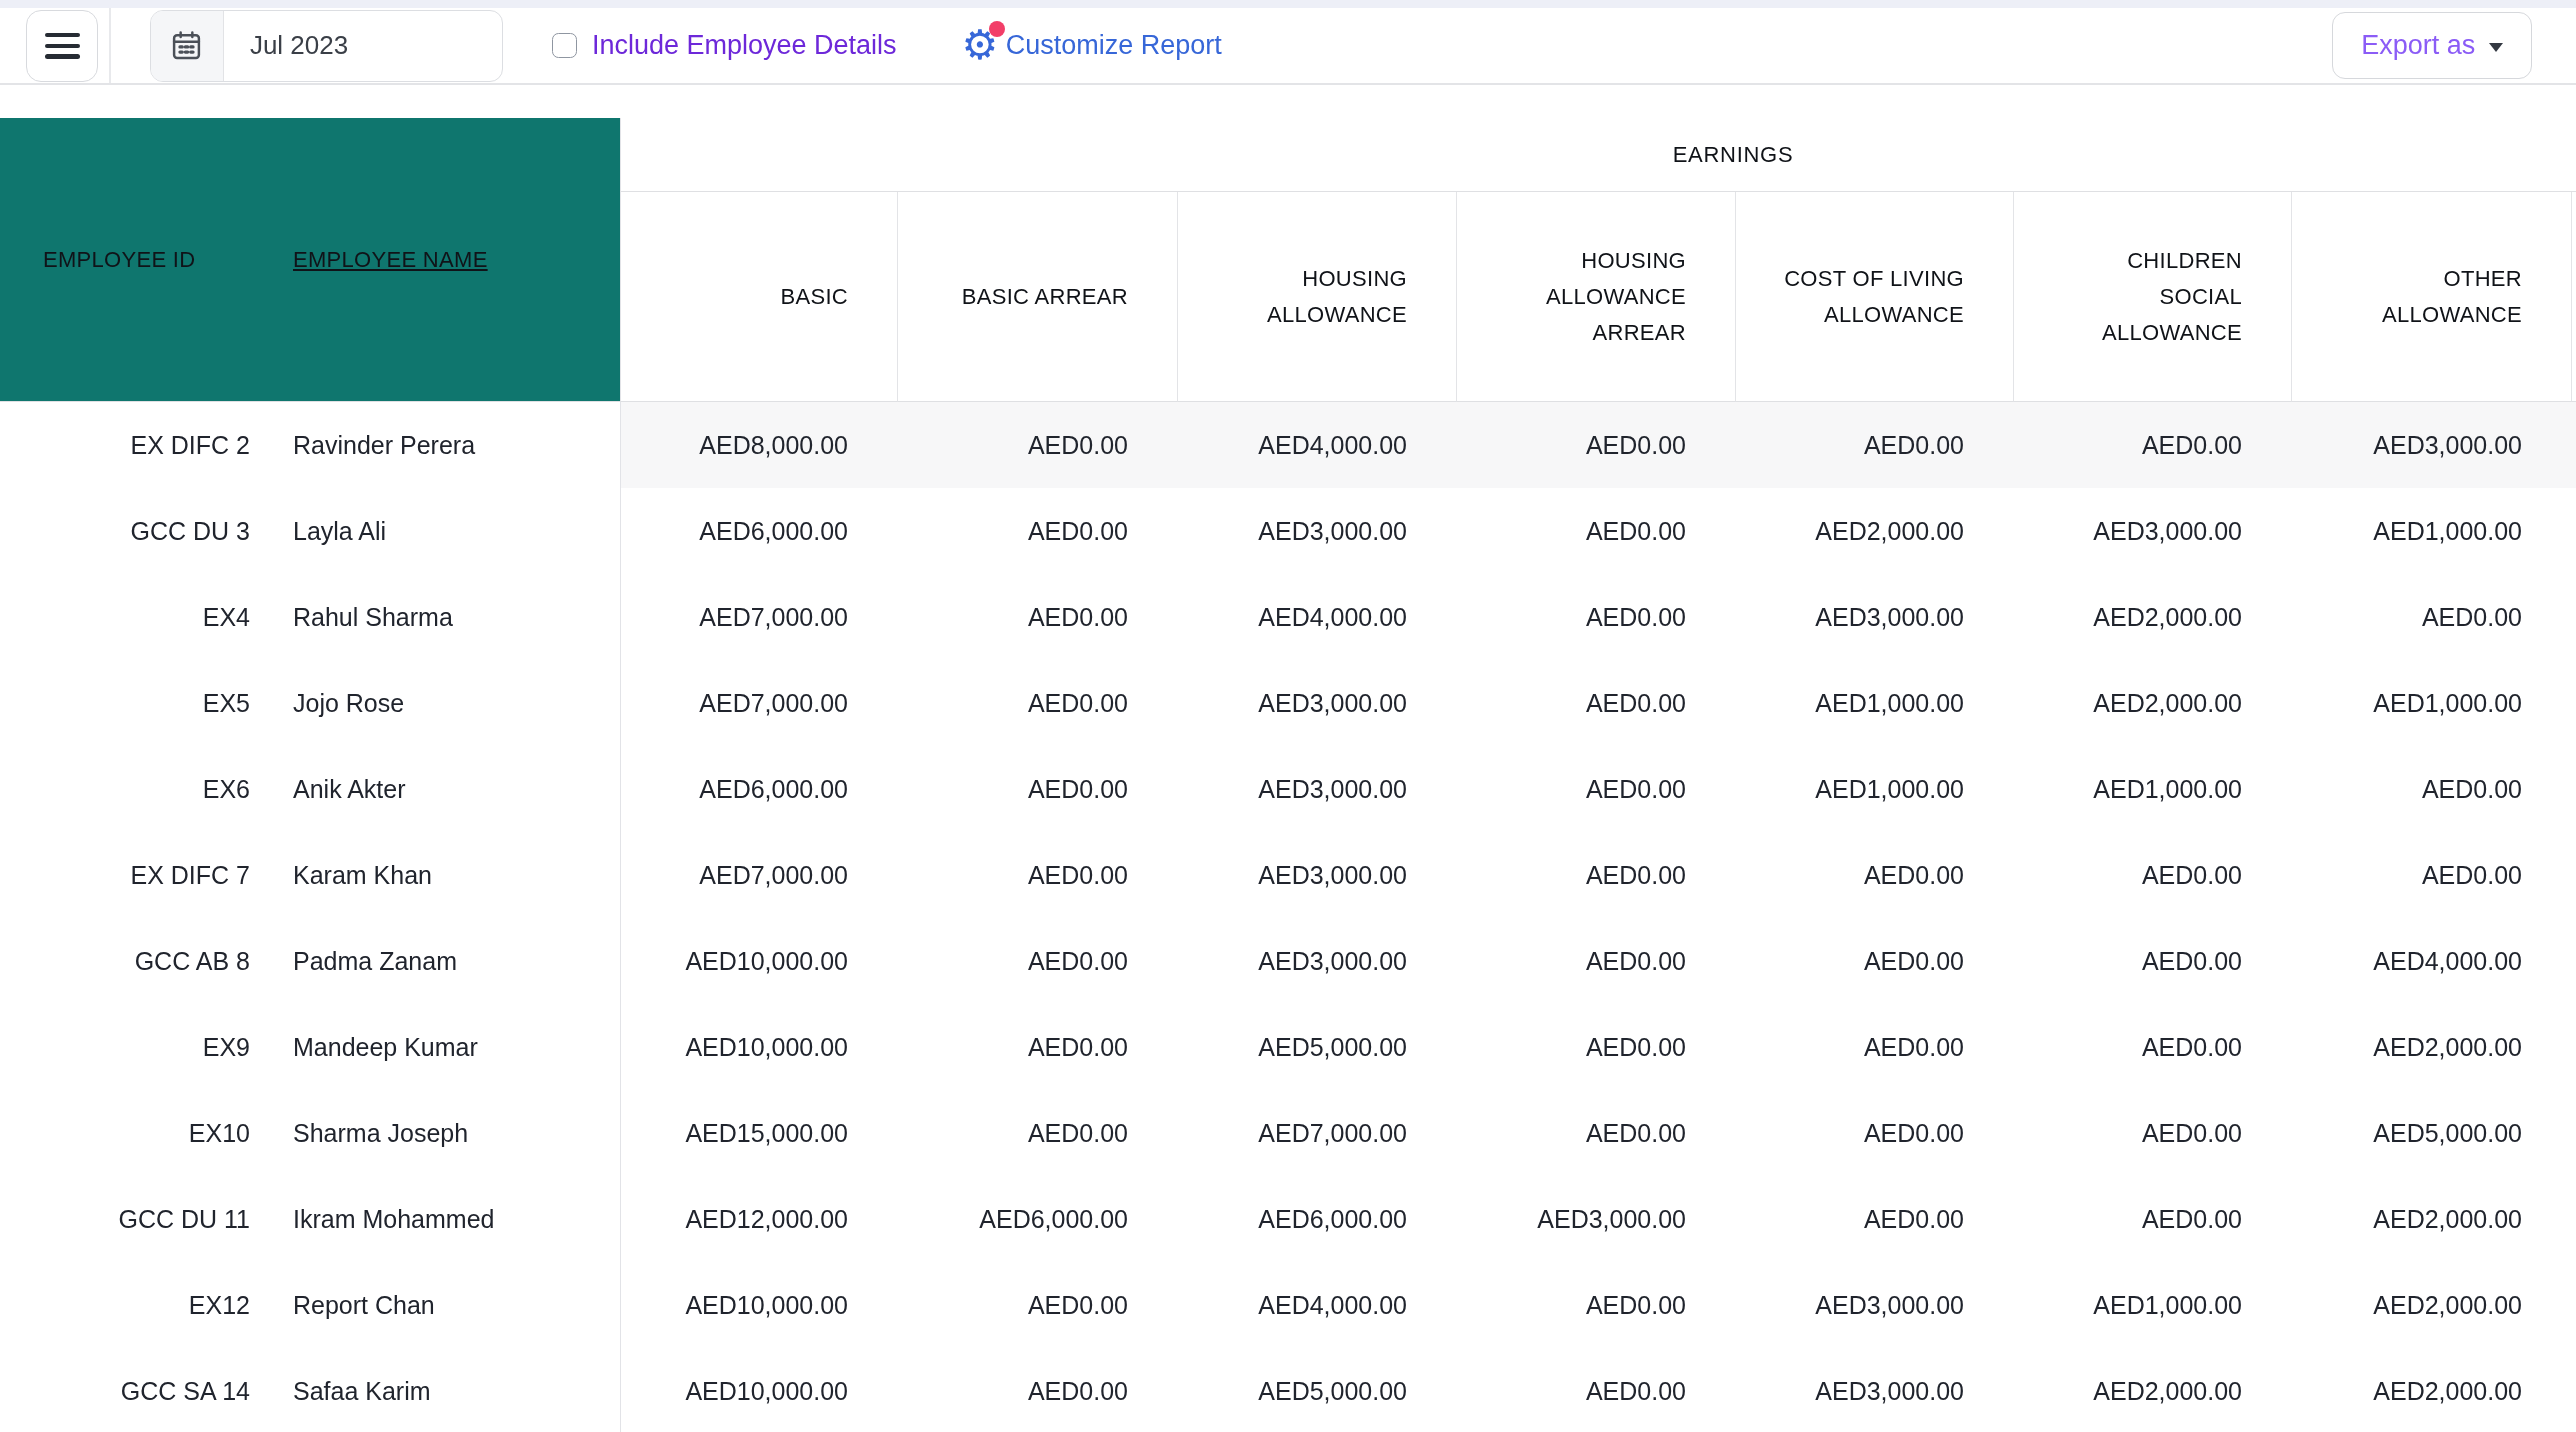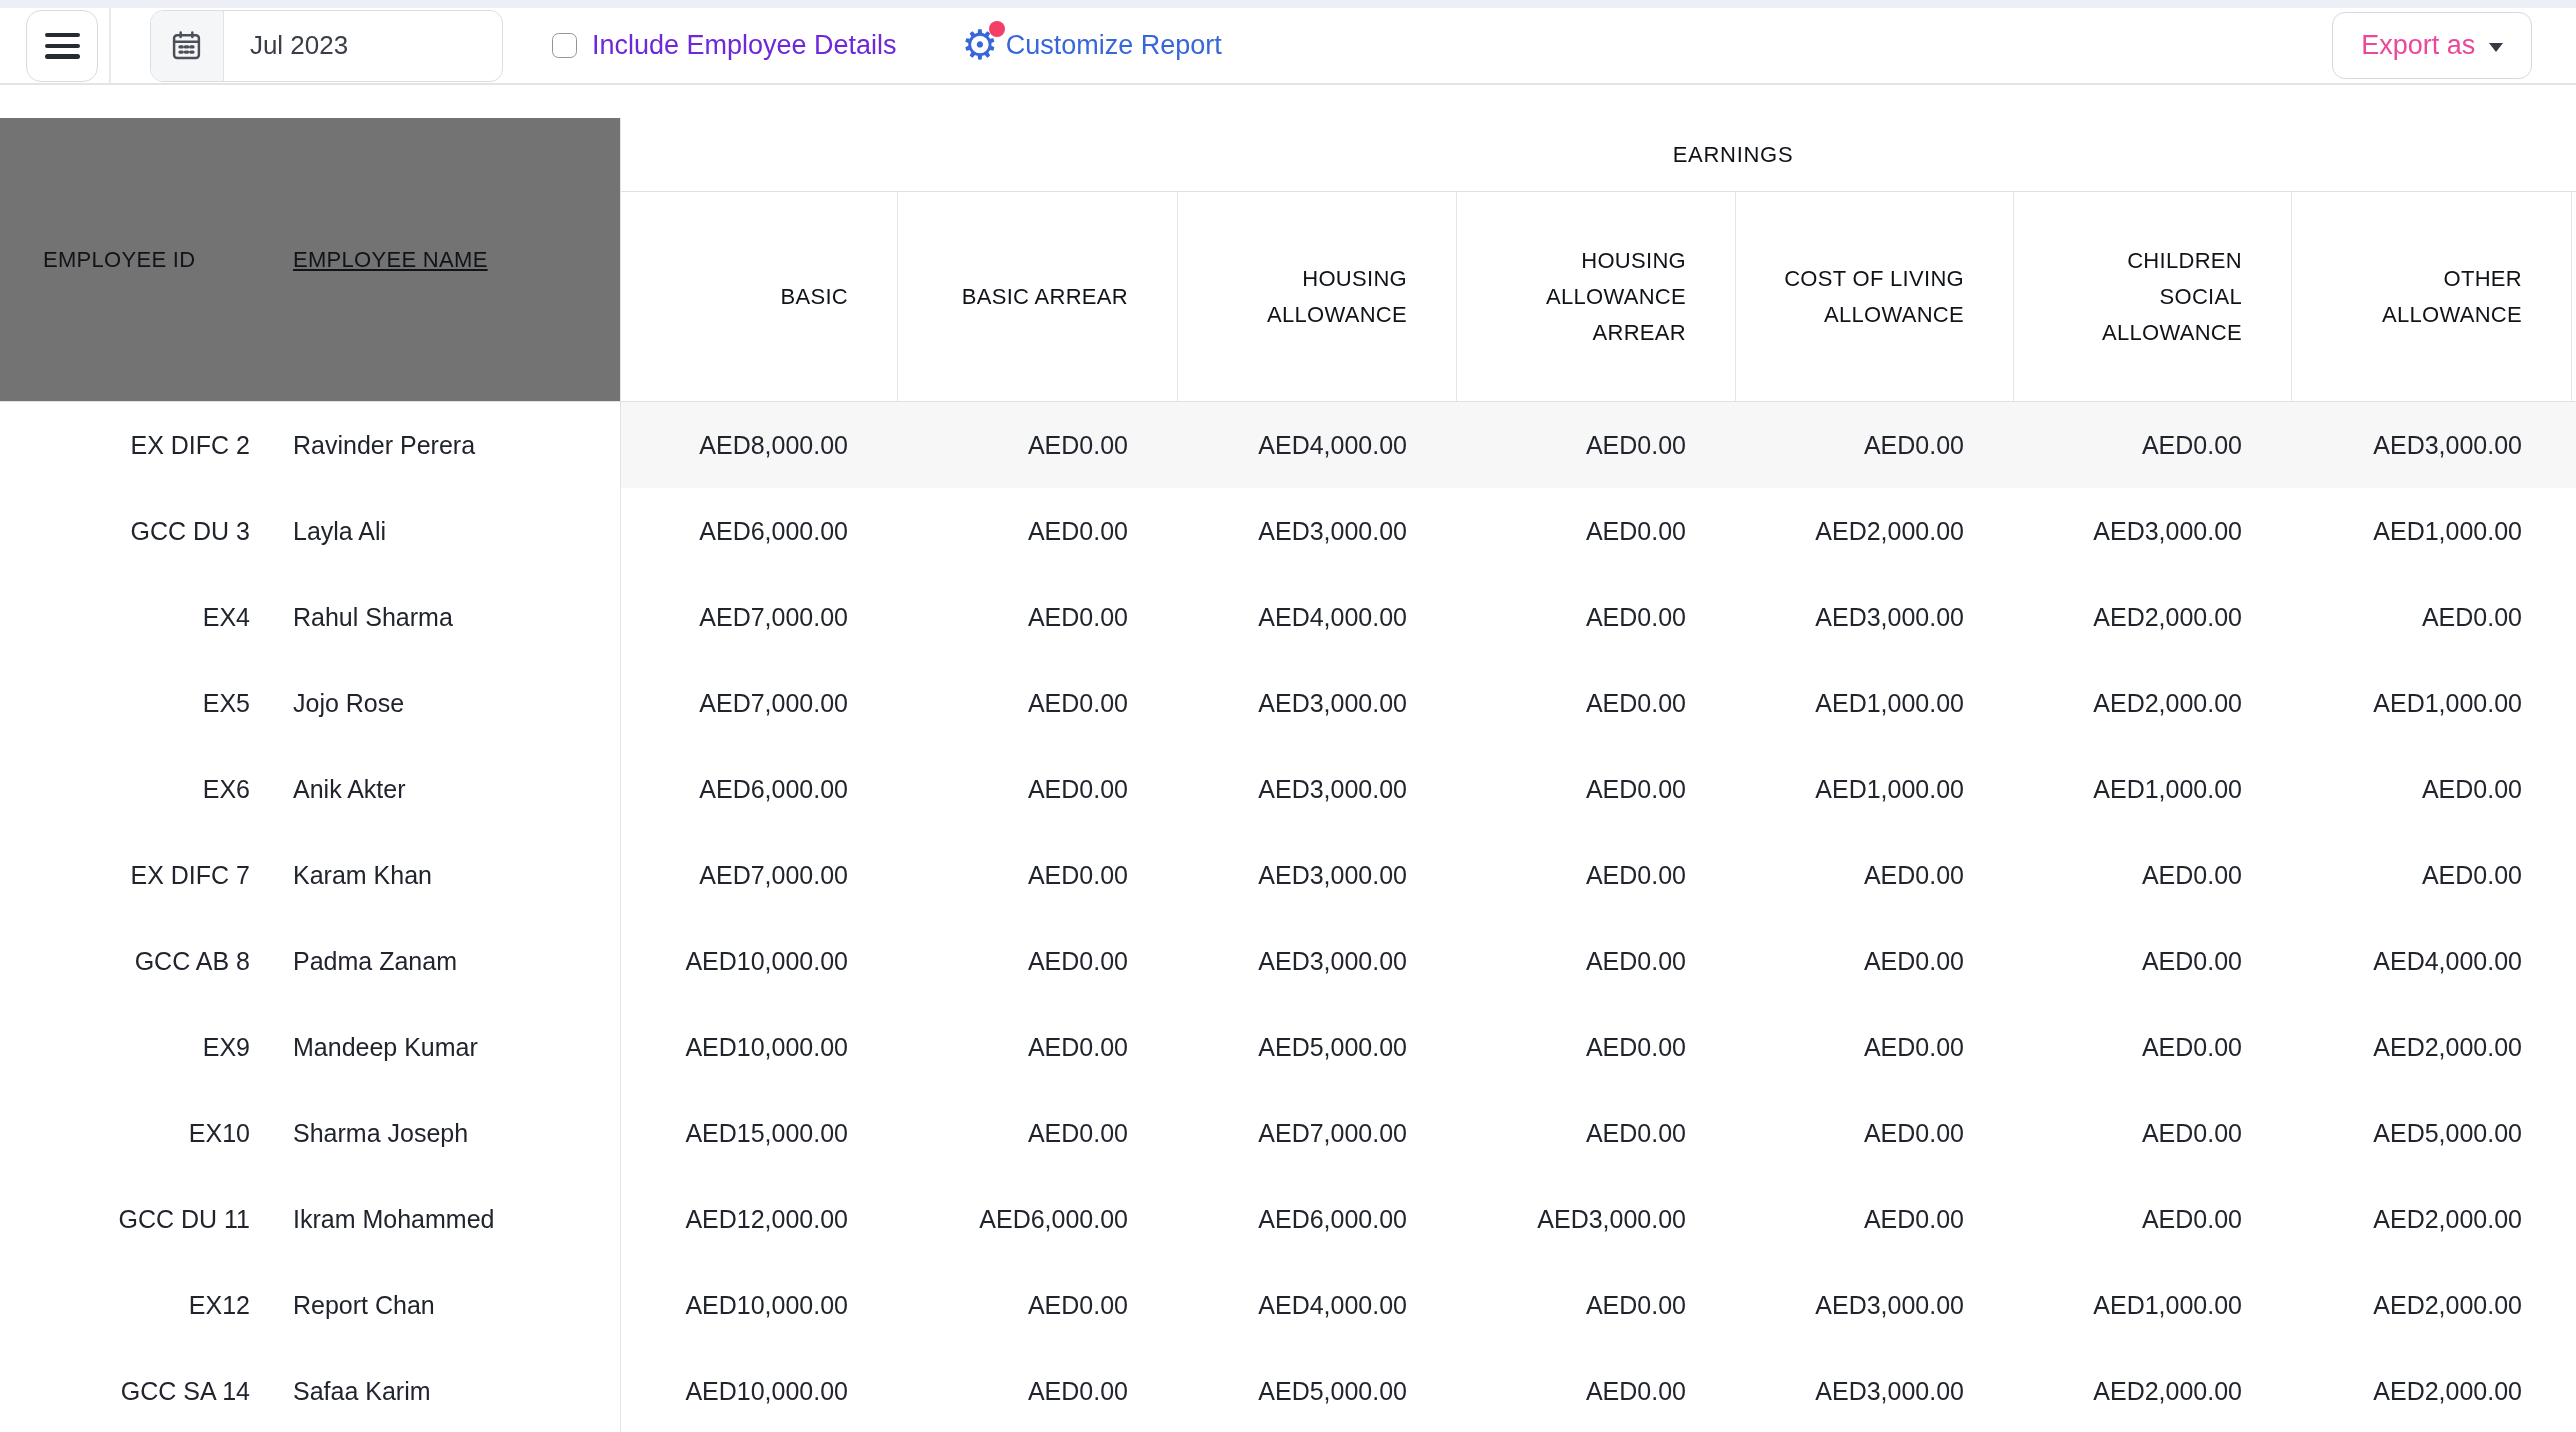--- a/index.html
+++ b/index.html
@@ -46,37 +46,37 @@
   .gear { position:relative; font-size:41px; line-height:1; display:flex; align-items:center; }
   .gear .dot {
     position:absolute; top:-4.6px; right:-6.5px; width:16px; height:16px;
     border-radius:50%; background:#f23e68;
   }
   .spacer { flex:1; }
   .export {
     height:67px; padding:0 28px; margin-right:17.7px; background:#fff;
     border:1.4px solid #d6d8dc; border-radius:13px; cursor:pointer;
     display:flex; align-items:center; gap:14px; font-family:inherit;
-    font-size:27px; color:#ec4899;
+    font-size:27px; color:#8b5cf6;
   }
   .caret {
     width:0; height:0; border-left:7.4px solid transparent; border-right:7.4px solid transparent;
     border-top:9.3px solid #343942; margin-top:2.8px;
   }
   
   .table-viewport { position:absolute; top:118px; left:0; right:0; bottom:0; overflow:hidden; background:#fff; }
   table { border-collapse:separate; border-spacing:0; table-layout:fixed; width:2844px; }
   th, td { box-sizing:border-box; vertical-align:middle; white-space:nowrap; }
   th { font-weight:500; font-size:22px; color:#101318; letter-spacing:0.3px; }
   tr.h1 .group-h {
     height:74px; text-align:center; letter-spacing:0.7px;
     border-bottom:1.4px solid #dfe0e3;
   }
   th.frozen {
-    text-align:left; border-bottom:1.4px solid #dfe0e3; background:#737373;
+    text-align:left; border-bottom:1.4px solid #dfe0e3; background:#0f766e;
   }
   th.id-h { padding-left:43px; }
   th.name-h { padding-left:42px; border-right:1.4px solid #e2e3e7;text-decoration:underline; }
   tr.h2 th.colname {
     height:210px; text-align:right; padding-right:49px; line-height:36px;
     border-bottom:1.4px solid #dfe0e3; border-left:1.4px solid #e3e4e7;
     white-space:normal;
   }
   tr.h2 th.colname.first { border-left:none; }
   tbody tr { height:86px; }

